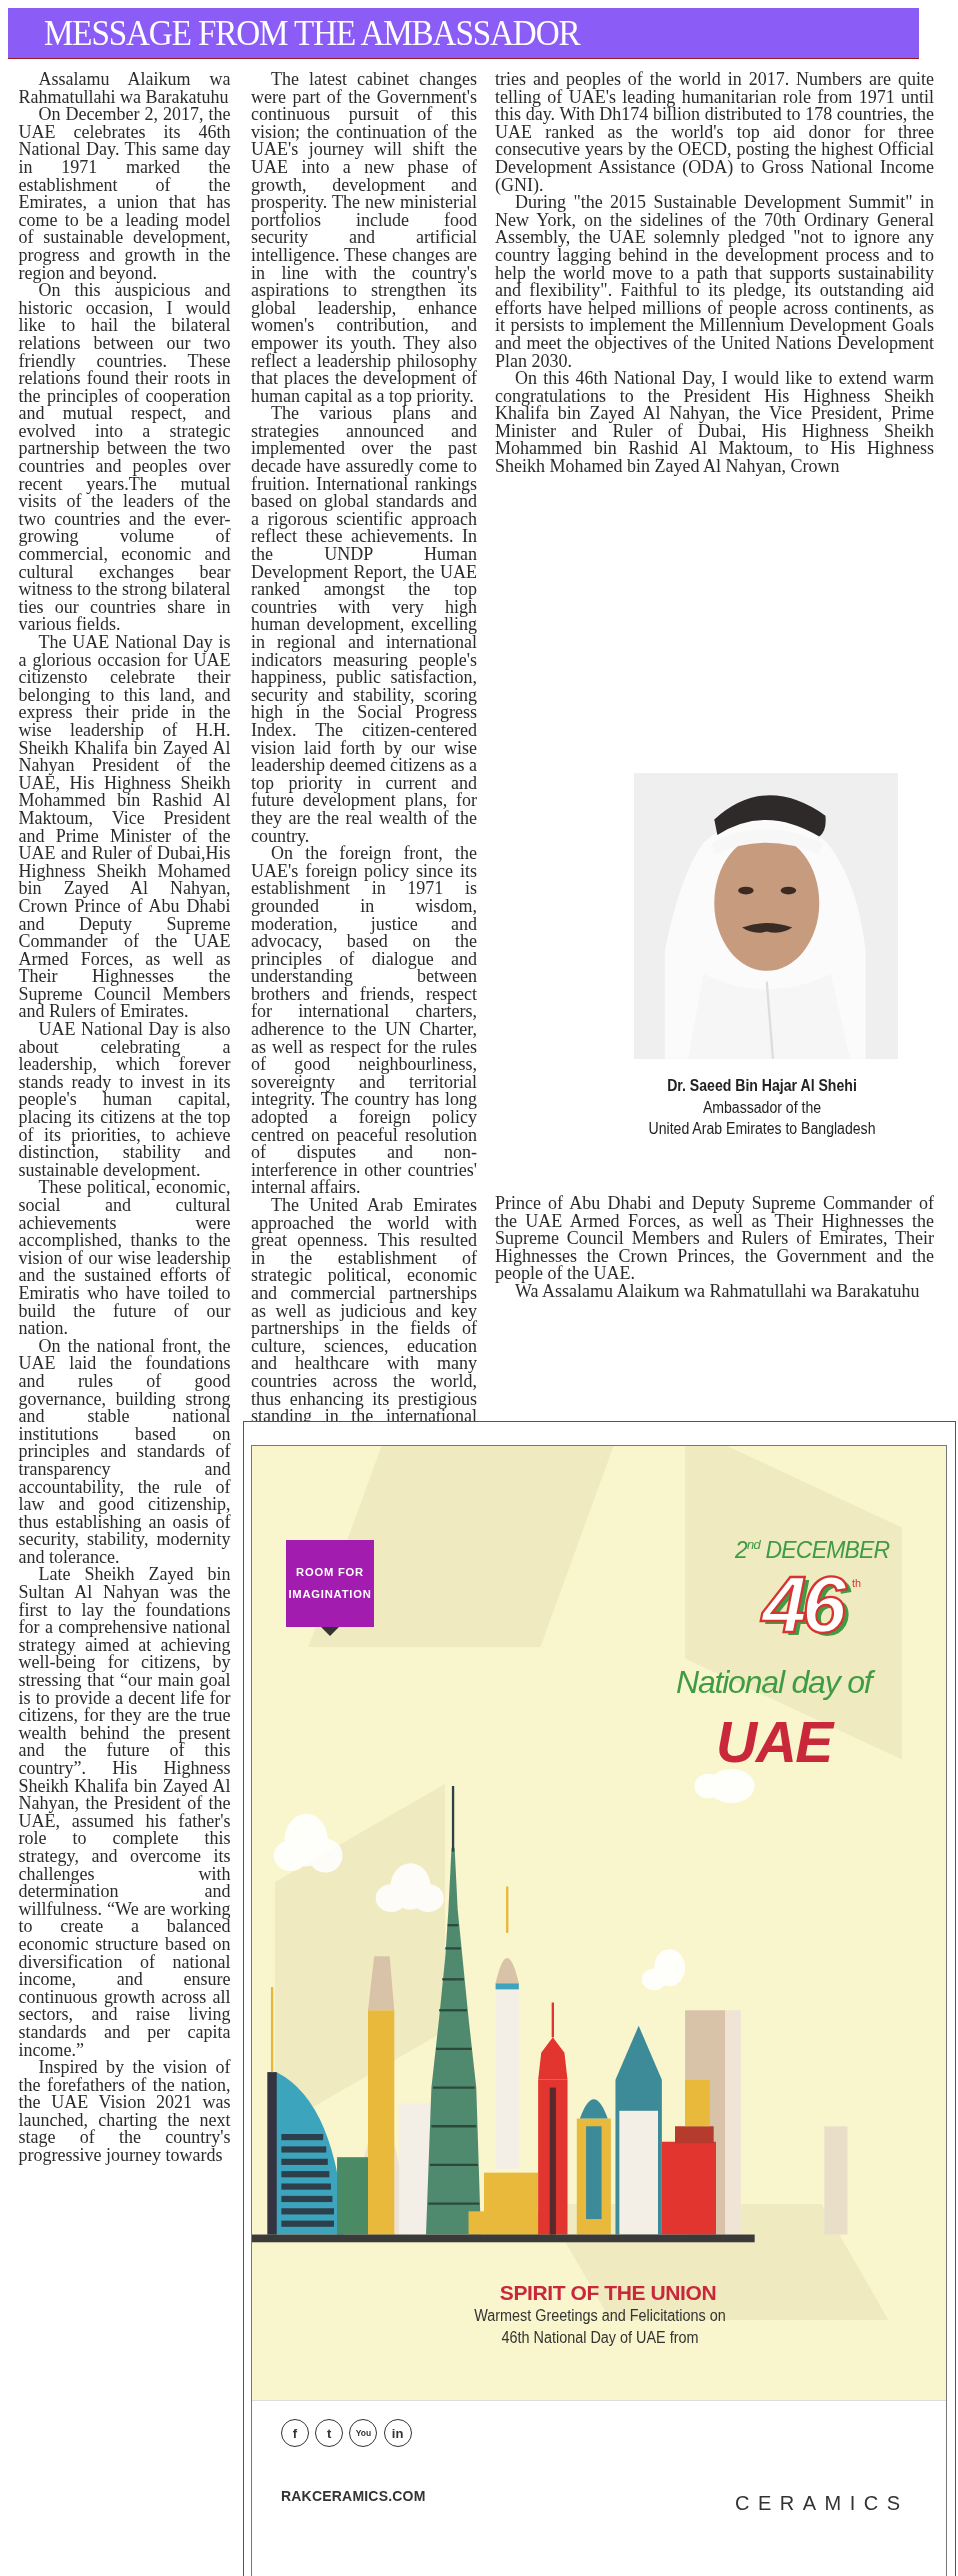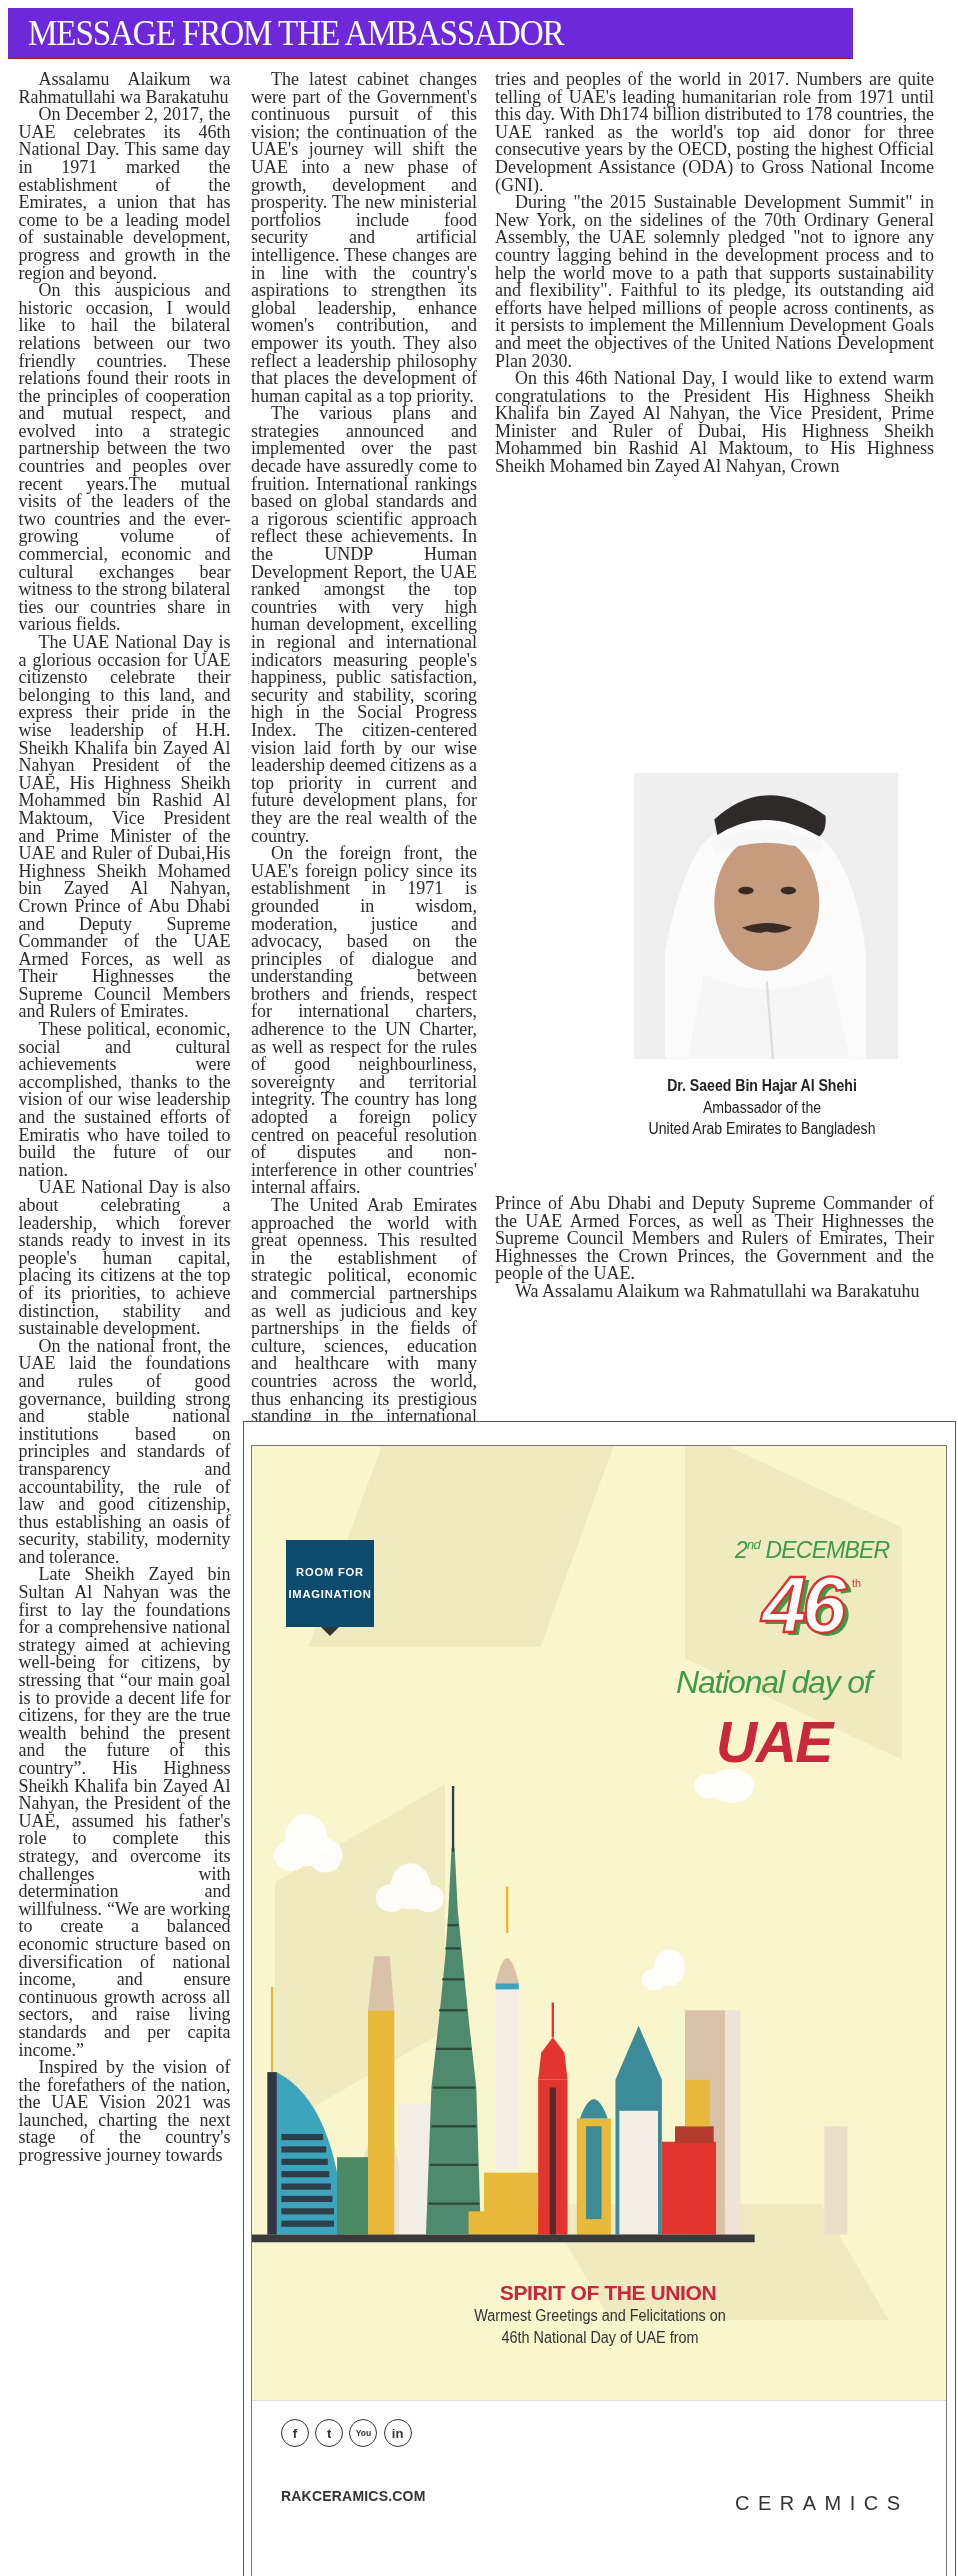--- a/index.html
+++ b/index.html
@@ -1,33 +1,33 @@
 <!DOCTYPE html>
 <html style="font-size:12.4px"><head>
 <meta charset="utf-8">
 <style>
   html,body{margin:0;padding:0;background:#fff;}
   body{width:958px;height:2576px;position:relative;overflow:hidden;font-family:"DejaVu Serif","Liberation Serif",serif;color:#2a2a2a;}
-  .banner{position:absolute;left:7.7px;top:7.7px;width:845px;height:51px;background:#6d28d9;border-bottom:1.5px solid #9b1b20;box-sizing:border-box;}
+  .banner{position:absolute;left:7.7px;top:7.7px;width:911px;height:51px;background:#8b5cf6;border-bottom:1.5px solid #9b1b20;box-sizing:border-box;padding-left:16px;}
   .banner h1{margin:0;padding:6.2px 0 0 21.7px;font-family:"Liberation Serif","DejaVu Serif",serif;font-weight:400;font-size:36px;letter-spacing:-1.2px;color:#fff;text-transform:uppercase;line-height:39px;transform:scaleX(0.92);transform-origin:left center;}
   .col{position:absolute;font-family:"Liberation Serif","DejaVu Serif",serif;font-size:18px;line-height:17.6px;text-align:justify;color:#2b2b2b;}
   .col p{margin:0;text-indent:20px;}
   .col p.noind{text-indent:0;}
   #col1{left:18.6px;top:71px;width:212px;}
   #col2{left:251px;top:71px;width:226px;height:1361px;overflow:hidden;}
   #col3a{left:495px;top:71px;width:439px;}
   #col3b{left:495px;top:1195px;width:439px;}
   .photo{position:absolute;left:634px;top:773px;width:264px;height:286px;background:linear-gradient(#f1f1f1,#e9e9e9);overflow:hidden;}
   .caption{position:absolute;left:588px;top:1075px;width:348px;text-align:center;font-family:"Liberation Sans","DejaVu Sans",sans-serif;font-size:16px;line-height:21.7px;color:#222;transform:scaleX(0.88);}
   .caption .name{font-weight:700;}
   .ad-outer{position:absolute;left:243px;top:1421px;width:713px;height:1155px;border:0.8px solid #555;border-bottom:none;box-sizing:border-box;background:#fff;}
   .ad{position:absolute;left:251px;top:1445px;width:696px;height:1131px;border:1.5px solid #777;border-bottom:none;box-sizing:border-box;background:#f9f5cc;overflow:hidden;}
   .ad .facet{position:absolute;background:rgba(200,190,140,0.18);}
   .ad-footer{position:absolute;left:0;bottom:0;width:100%;height:175px;background:#fff;border-top:0.8px solid #ddd;}
-  .room{position:absolute;left:34px;top:94px;width:88px;height:87px;background:#0c4a6e;color:#fff;font-family:"Liberation Sans","DejaVu Sans",sans-serif;font-weight:700;font-size:11.2px;letter-spacing:0.8px;text-align:center;display:flex;flex-direction:column;justify-content:center;line-height:21.7px;}
+  .room{position:absolute;left:34px;top:94px;width:88px;height:87px;background:#a21caf;color:#fff;font-family:"Liberation Sans","DejaVu Sans",sans-serif;font-weight:700;font-size:11.2px;letter-spacing:0.8px;text-align:center;display:flex;flex-direction:column;justify-content:center;line-height:21.7px;}
   .room:after{content:"";position:absolute;left:50%;bottom:-9.3px;margin-left:-9.3px;border-left:9.3px solid transparent;border-right:9.3px solid transparent;border-top:9.3px solid #333;}
   .dec{position:absolute;left:483px;top:91px;font-family:"Liberation Sans","DejaVu Sans",sans-serif;font-style:italic;font-size:23px;color:#3f9b45;letter-spacing:-0.8px;}
   .dec sup{font-size:13px;}
   .big46{position:absolute;left:510px;top:116px;font-family:"Liberation Sans","DejaVu Sans",sans-serif;font-weight:900;font-style:italic;font-size:80px;color:#fff;-webkit-text-stroke:2.3px #d8342f;text-shadow:4.6px 3.1px 0 #3f9b45;letter-spacing:-4.6px;line-height:85px;}
   .th{position:absolute;left:600px;top:131px;font-size:10.8px;color:#d8342f;font-family:"Liberation Sans","DejaVu Sans",sans-serif;}
   .natday{position:absolute;left:424px;top:218px;font-family:"Liberation Sans","DejaVu Sans",sans-serif;font-style:italic;font-size:32px;color:#3f9b45;letter-spacing:-1.2px;}
   .uae{position:absolute;left:464px;top:263px;font-family:"Liberation Sans","DejaVu Sans",sans-serif;font-style:italic;font-weight:700;font-size:57px;color:#c8283a;letter-spacing:-1.5px;}
   .skyline{position:absolute;left:0;top:309px;width:696px;height:526px;}
   .spirit{position:absolute;left:0;top:835px;width:696px;text-align:center;font-family:"Liberation Sans","DejaVu Sans",sans-serif;}
   .spirit .t{font-weight:700;font-size:21px;color:#c8283a;letter-spacing:-0.4px;margin-left:16px;}
@@ -44,22 +44,22 @@
 
 <div class="banner">
   <h1>MESSAGE FROM THE AMBASSADOR</h1>
 </div>
 
 <div class="col" id="col1">
     <p>Assalamu Alaikum wa Rahmatullahi wa Barakatuhu</p>
     <p>On December 2, 2017, the UAE celebrates its 46th National Day. This same day in 1971 marked the establishment of the Emirates, a union that has come to be a leading model of sustainable development, progress and growth in the region and beyond.</p>
     <p>On this auspicious and historic occasion, I would like to hail the bilateral relations between our two friendly countries. These relations found their roots in the principles of cooperation and mutual respect, and evolved into a strategic partnership between the two countries and peoples over recent years.The mutual visits of the leaders of the two countries and the ever-growing volume of commercial, economic and cultural exchanges bear witness to the strong bilateral ties our countries share in various fields.</p>
     <p>The UAE National Day is a glorious occasion for UAE citizensto celebrate their belonging to this land, and express their pride in the wise leadership of H.H. Sheikh Khalifa bin Zayed Al Nahyan President of the UAE, His Highness Sheikh Mohammed bin Rashid Al Maktoum, Vice President and Prime Minister of the UAE and Ruler of Dubai,His Highness Sheikh Mohamed bin Zayed Al Nahyan, Crown Prince of Abu Dhabi and Deputy Supreme Commander of the UAE Armed Forces, as well as Their Highnesses the Supreme Council Members and Rulers of Emirates.</p>
+    <p>UAE National Day is also about celebrating a leadership, which forever stands ready to invest in its people's human capital, placing its citizens at the top of its priorities, to achieve distinction, stability and sustainable development.</p>
     <p>These political, economic, social and cultural achievements were accomplished, thanks to the vision of our wise leadership and the sustained efforts of Emiratis who have toiled to build the future of our nation.</p>
-    <p>UAE National Day is also about celebrating a leadership, which forever stands ready to invest in its people's human capital, placing its citizens at the top of its priorities, to achieve distinction, stability and sustainable development.</p>
     <p>On the national front, the UAE laid the foundations and rules of good governance, building strong and stable national institutions based on principles and standards of transparency and accountability, the rule of law and good citizenship, thus establishing an oasis of security, stability, modernity and tolerance.</p>
     <p>Late Sheikh Zayed bin Sultan Al Nahyan was the first to lay the foundations for a comprehensive national strategy aimed at achieving well-being for citizens, by stressing that “our main goal is to provide a decent life for citizens, for they are the true wealth behind the present and the future of this country”. His Highness Sheikh Khalifa bin Zayed Al Nahyan, the President of the UAE, assumed his father's role to complete this strategy, and overcome its challenges with determination and willfulness. “We are working to create a balanced economic structure based on diversification of national income, and ensure continuous growth across all sectors, and raise living standards and per capita income.”</p>
     <p>Inspired by the vision of the forefathers of the nation, the UAE Vision 2021 was launched, charting the next stage of the country's progressive journey towards</p>
   </div>
 <div class="col" id="col2">
     <p>The latest cabinet changes were part of the Government's continuous pursuit of this vision; the continuation of the UAE's journey will shift the UAE into a new phase of growth, development and prosperity. The new ministerial portfolios include food security and artificial intelligence. These changes are in line with the country's aspirations to strengthen its global leadership, enhance women's contribution, and empower its youth. They also reflect a leadership philosophy that places the development of human capital as a top priority.</p>
     <p>The various plans and strategies announced and implemented over the past decade have assuredly come to fruition. International rankings based on global standards and a rigorous scientific approach reflect these achievements. In the UNDP Human Development Report, the UAE ranked amongst the top countries with very high human development, excelling in regional and international indicators measuring people's happiness, public satisfaction, security and stability, scoring high in the Social Progress Index. The citizen-centered vision laid forth by our wise leadership deemed citizens as a top priority in current and future development plans, for they are the real wealth of the country.</p>
     <p>On the foreign front, the UAE's foreign policy since its establishment in 1971 is grounded in wisdom, moderation, justice and advocacy, based on the principles of dialogue and understanding between brothers and friends, respect for international charters, adherence to the UN Charter, as well as respect for the rules of good neighbourliness, sovereignty and territorial integrity. The country has long adopted a foreign policy centred on peaceful resolution of disputes and non-interference in other countries' internal affairs.</p>
     <p>The United Arab Emirates approached the world with great openness. This resulted in the establishment of strategic political, economic and commercial partnerships as well as judicious and key partnerships in the fields of culture, sciences, education and healthcare with many countries across the world, thus enhancing its prestigious standing in the international community.</p>
   </div>

